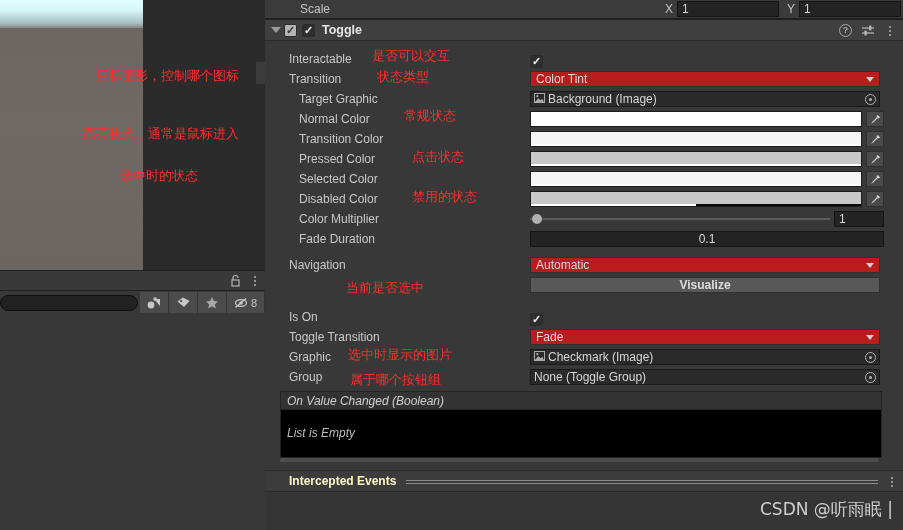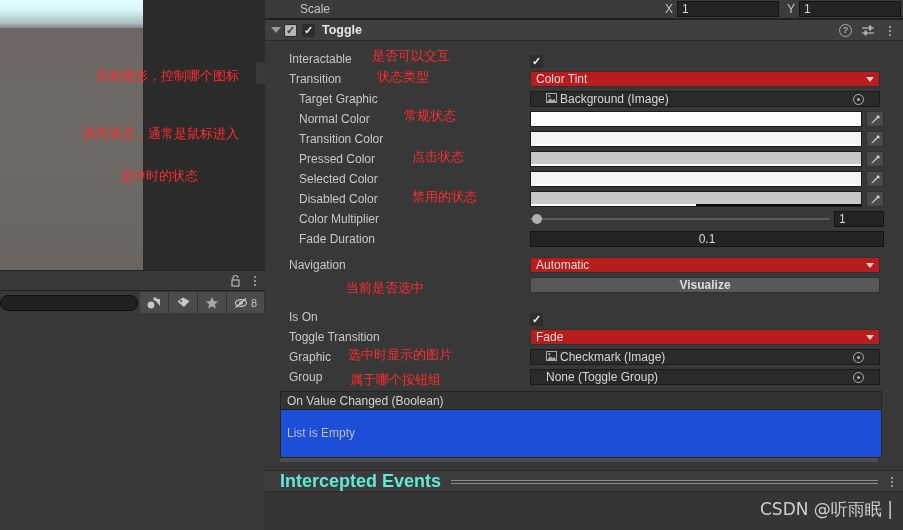--- a/index.html
+++ b/index.html
@@ -143,21 +143,21 @@
     width: 350px; height: 16px; background: #b91c1c; border: 1px solid #303030;
     color: #dcdcdc; font-size: 12px; padding: 0 5px; line-height: 14px;
     display: flex; align-items: center; cursor: pointer;
   }
   .dropdown .caret {
     margin-left: auto; width: 0; height: 0;
     border-left: 4px solid transparent; border-right: 4px solid transparent; border-top: 5px solid #d0d0d0;
   }
   .objfield {
     width: 350px; height: 16px; background: #2a2a2a; border: 1px solid #1a1a1a;
-    color: #d6d6d6; font-size: 12px; display: flex; align-items: center; padding: 0 15px; cursor: pointer;
+    color: #d6d6d6; font-size: 12px; display: flex; align-items: center; padding: 0 3px; cursor: pointer;
   }
   .objfield .oi { margin-right: 3px; opacity: .85; }
   .objfield .picker {
     margin-left: auto; width: 11px; height: 11px; border-radius: 50%;
     border: 1.5px solid #b0b0b0; display: flex; align-items: center; justify-content: center;
   }
   .objfield .picker::after { content: ""; width: 3px; height: 3px; border-radius: 50%; background: #b0b0b0; }
 
   .colorfield {
     width: 332px; height: 16px; border: 1px solid #1c1c1c; position: relative; cursor: pointer;
@@ -189,38 +189,38 @@
   }
   .btn-visualize {
     width: 350px; height: 16px; background: #585858; border: 1px solid #303030;
     color: #dcdcdc; font-size: 12px; display: flex; align-items: center; justify-content: center;
     cursor: pointer;
   }
 
   
   .evt-box {
     position: absolute; left: 15px; top: 350px; width: 602px; height: 67px;
-    border: 1px solid #242424; background: #1d4ed8;
+    border: 1px solid #242424; background: #000000; font-style: italic;
   }
   .evt-header {
     height: 18px; background: #333333; border-bottom: 1px solid #242424;
     color: #d0d0d0; font-size: 12px; display: flex; align-items: center; padding-left: 6px;
   }
   .evt-empty { color: #bdbdbd; font-size: 12px; padding: 16px 0 0 6px; }
   .evt-footer {
     position: absolute; left: 15px; top: 417px; width: 598px; height: 4px; background: #4d4d4d;
   }
 
   
   .intercepted {
     position: absolute; left: 265px; top: 470px; width: 638px; height: 22px;
     background: #3c3c3c; border-top: 1px solid #2a2a2a; border-bottom: 1px solid #2a2a2a;
     display: flex; align-items: center;
   }
-  .intercepted .it { color: #5eead4; font-size: 18px; font-weight: bold; margin-left: 15px; }
+  .intercepted .it { color: #fef9c3; font-size: 12px; font-weight: bold; margin-left: 24px; }
   .hrlines { flex: 1; margin: 0 8px 0 10px; position: relative; height: 5px; }
   .hrlines::before, .hrlines::after {
     content: ""; position: absolute; left: 0; right: 0; height: 1px; background: #8d8d8d;
   }
   .hrlines::before { top: 1px; } .hrlines::after { top: 4px; }
   .footer-area {
     position: absolute; left: 265px; top: 492px; width: 638px; height: 38px; background: #353535;
   }
   .watermark {
     position: absolute; right: 10px; top: 498px; color: #cfcfcf;

